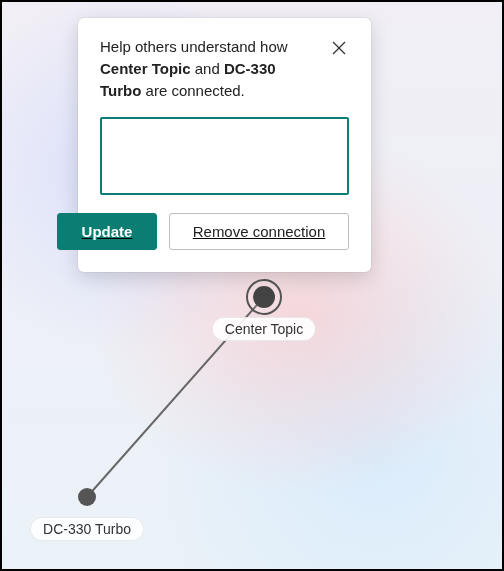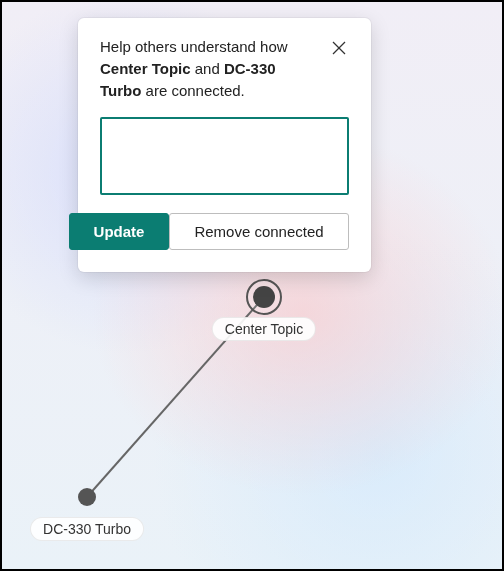--- a/index.html
+++ b/index.html
@@ -101,22 +101,24 @@
     border: 2px solid #0b7d72;
     border-radius: 2px;
     resize: none;
     padding: 8px;
     font-family: inherit;
     font-size: 14px;
     outline: none;
   }
   .actions {
     display: flex;
+    gap: 12px;
     margin-top: 18px;
     justify-content: flex-end;
+    text-decoration: underline;
   }
   .btn {
     font-size: 15px;
     font-family: inherit;
     padding: 9px 0;
     border-radius: 3px;
     cursor: pointer;
     min-width: 100px;
     text-align: center;
   }
@@ -164,17 +166,17 @@
           <line x1="2" y1="2" x2="14" y2="14" stroke="currentColor" stroke-width="1.2"></line>
           <line x1="14" y1="2" x2="2" y2="14" stroke="currentColor" stroke-width="1.2"></line>
         </svg>
       </button>
     </div>
 
     <textarea class="desc-input" placeholder="" style=""></textarea>
 
     <div class="actions">
       <button class="btn btn-primary">Update</button>
-      <button class="btn btn-secondary">Remove connected</button>
+      <button class="btn btn-secondary">Remove connection</button>
     </div>
   </div>
 
 </div>
 
 </body></html>

